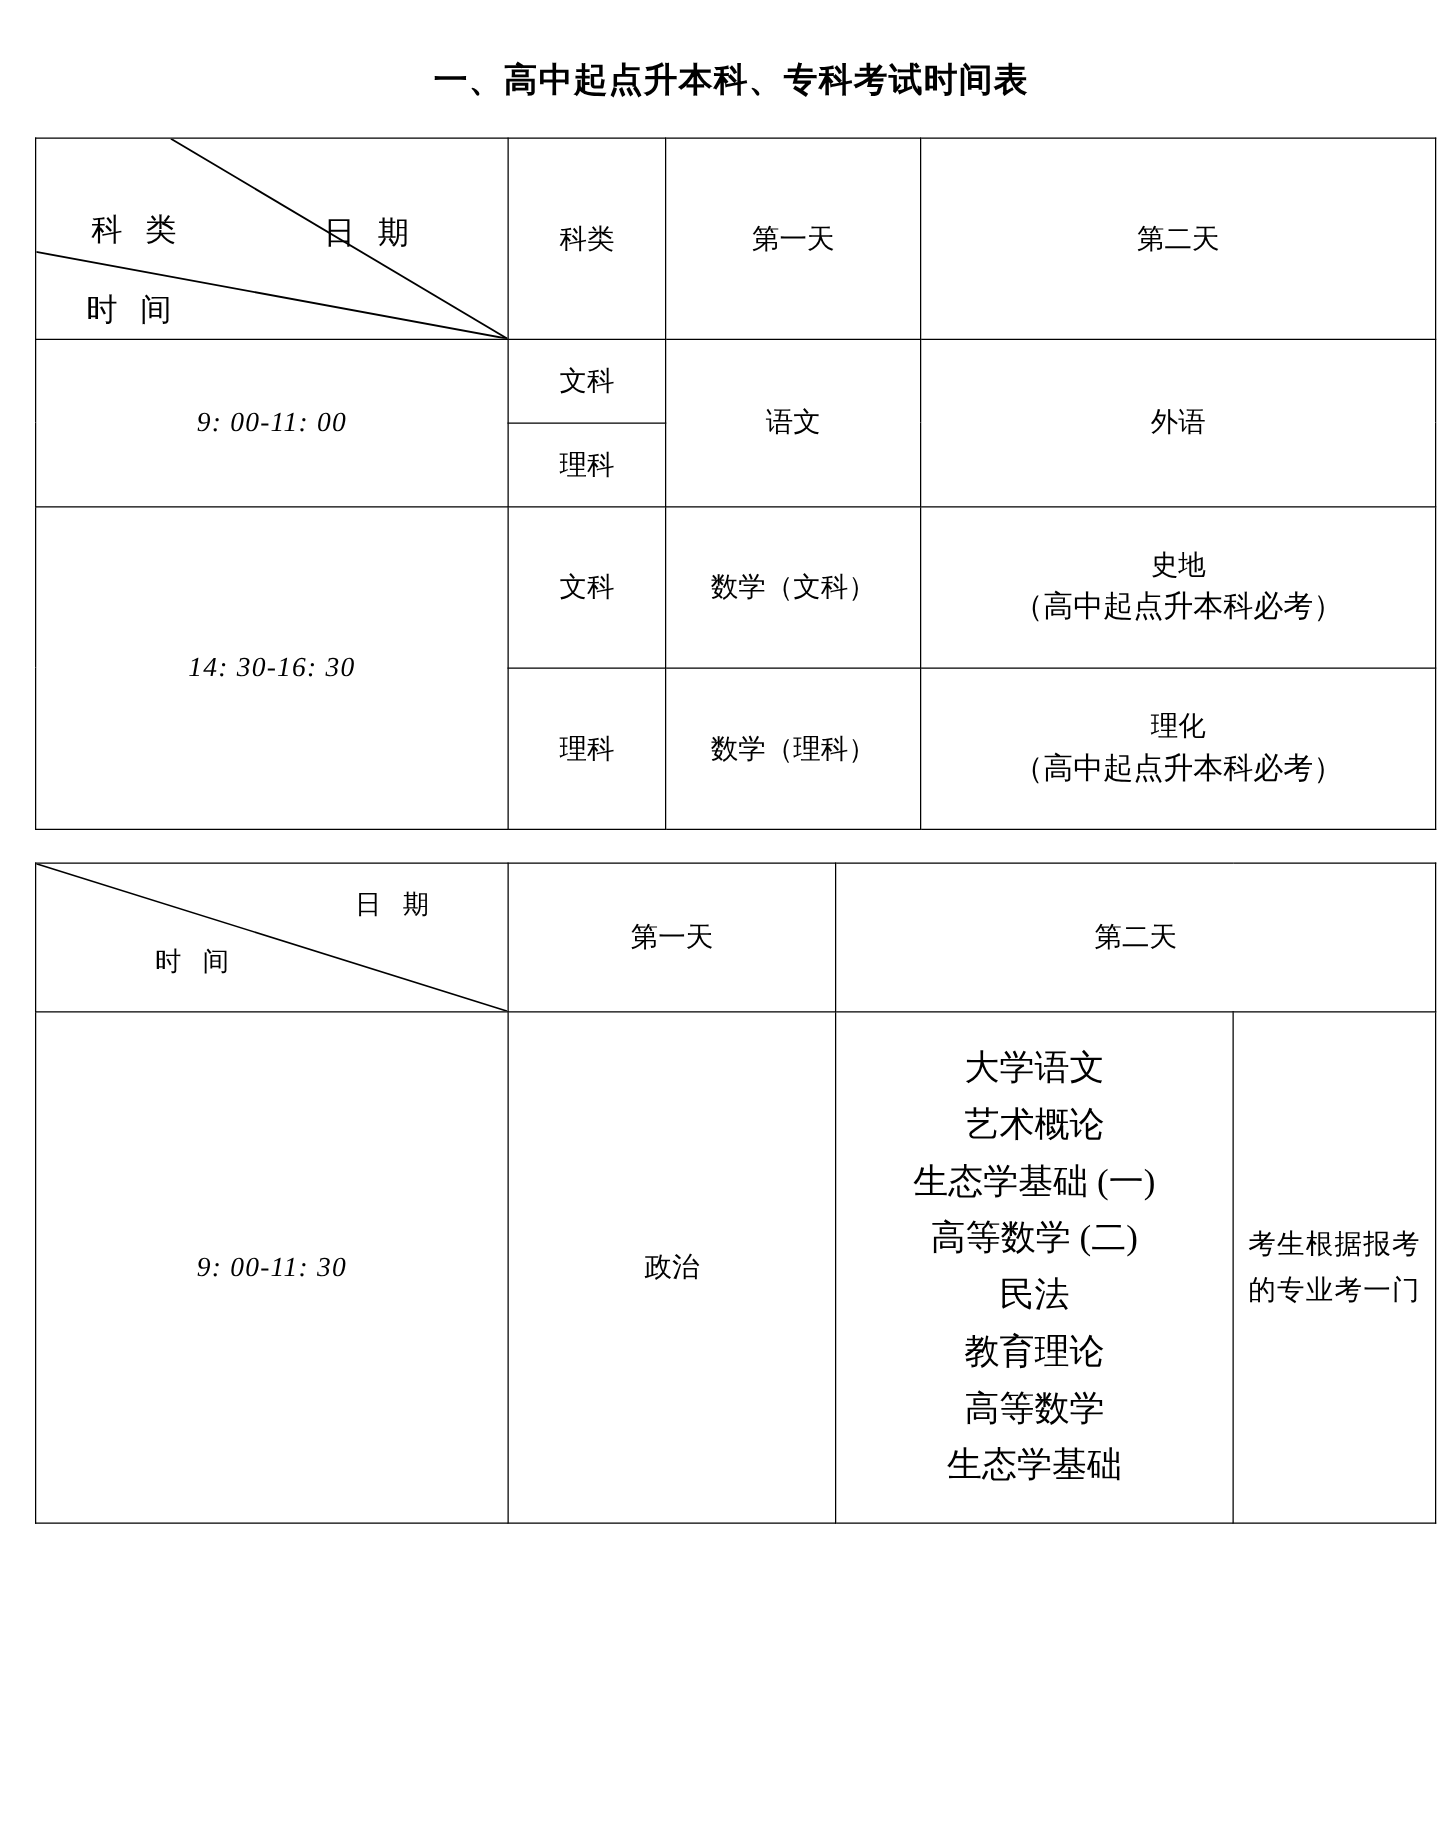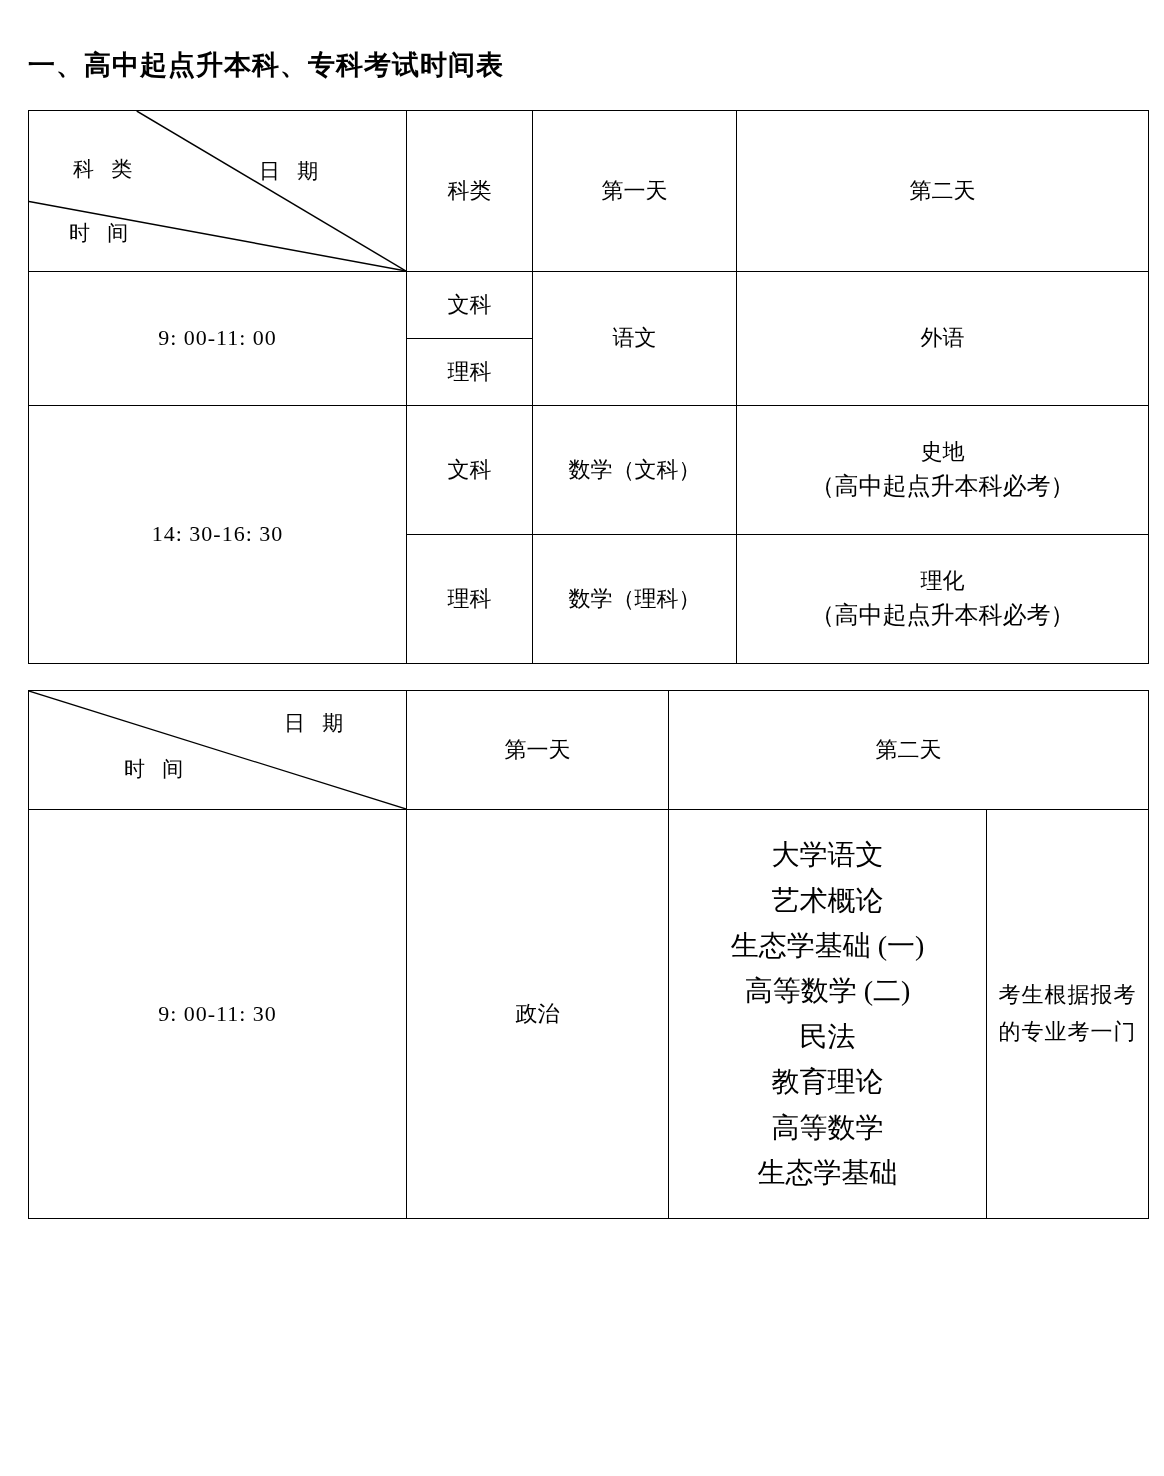--- a/index.html
+++ b/index.html
@@ -19,49 +19,52 @@
     padding: 28px 22px 0 28px;
     box-sizing: border-box;
   }
   h2.section-title {
     font-family: "DejaVu Sans", "Liberation Sans", sans-serif;
     font-size: 27px;
     font-weight: bold;
     letter-spacing: 1px;
     margin: 18px 0 0 0;
     line-height: 1.4;
+    text-align: center;
   }
   .tbl {
     border-collapse: collapse;
     table-layout: fixed;
     width: 1120px;
     margin-top: 26px;
   }
   .tbl td {
     border: 1px solid #000000;
     text-align: center;
     vertical-align: middle;
     font-size: 22px;
     font-family: "Liberation Serif", "DejaVu Serif", serif;
     padding: 4px 6px;
   }
   .time-cell {
     font-size: 21px;
     letter-spacing: 1px;
+    font-style: italic;
   }
   .corner {
     position: relative;
     padding: 0;
     height: 152px;
   }
   .corner .lbl {
     position: absolute;
-    font-size: 21px;
+    font-size: 25px;
     letter-spacing: 6px;
     white-space: nowrap;
+    margin-top: 12px;
   }
   .corner-a { top: 44px; left: 44px; }       
   .corner-b { top: 46px; left: 230px; }      
   .corner-c { top: 108px; left: 40px; }      
   .corner svg {
     position: absolute;
     top: 0; left: 0;
     width: 100%;
     height: 100%;
   }

